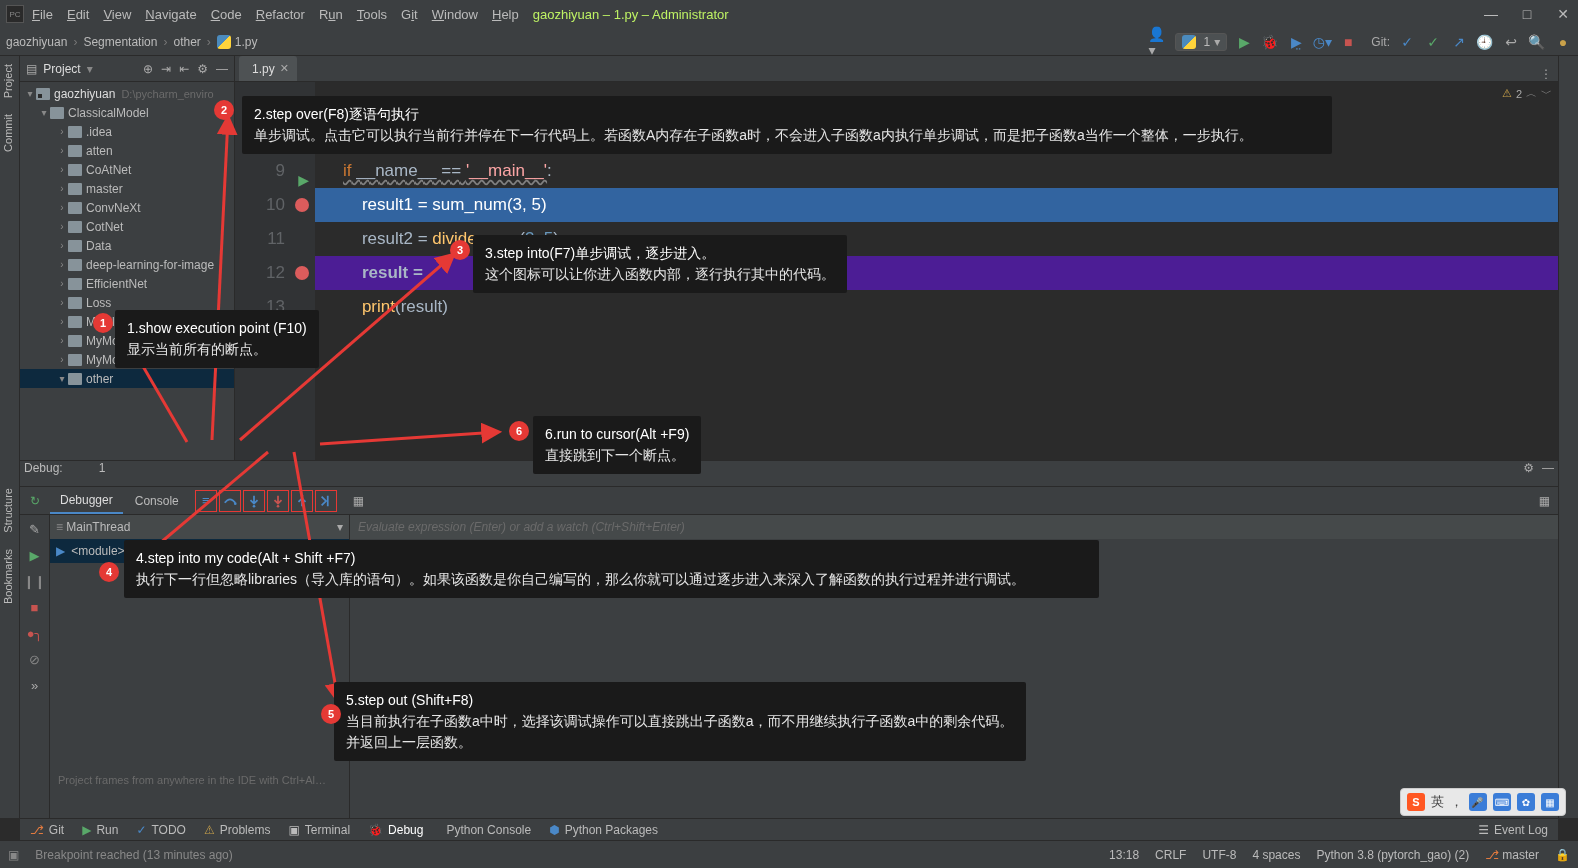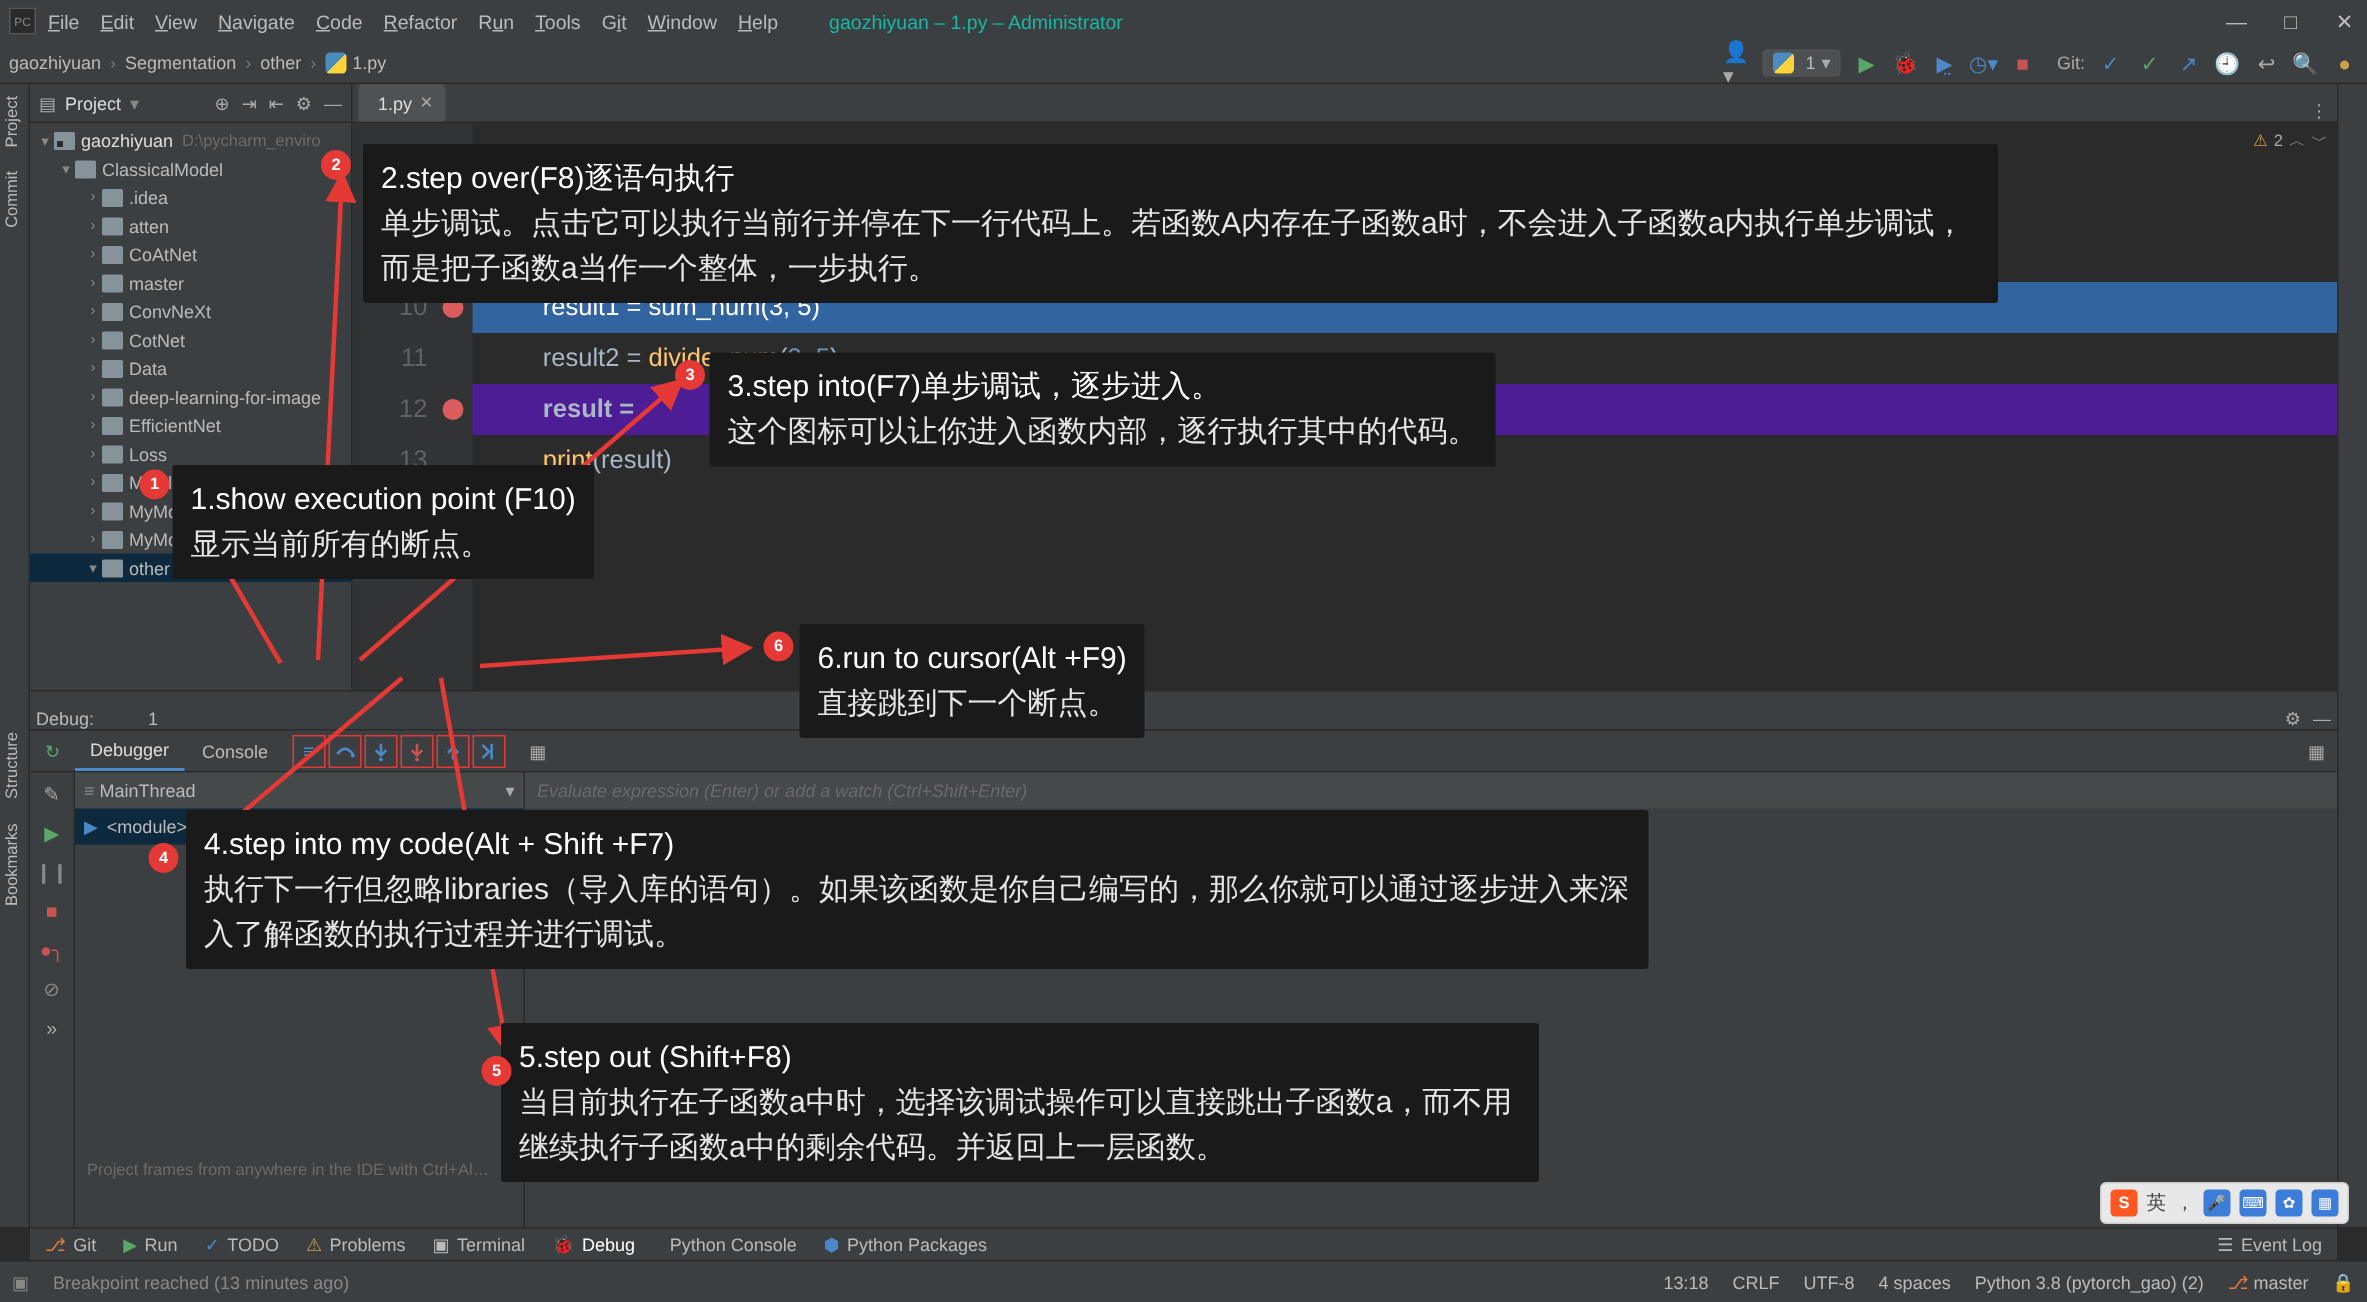--- a/index.html
+++ b/index.html
@@ -3,21 +3,21 @@
 <meta charset="utf-8">
 <style>
 * { margin: 0; padding: 0; box-sizing: border-box; font-family: "Segoe UI", Arial, sans-serif; }
 body { background: #2b2b2b; color: #bbb; font-size: 12px; overflow: hidden; width: 1578px; height: 868px; position: relative; }
 
 
 .menubar { height: 28px; background: #3c3f41; display: flex; align-items: center; padding: 0 6px; color: #bbb; font-size: 13px; }
 .menubar .app-icon { width: 18px; height: 18px; background: #2a2a2a; border: 1px solid #555; margin-right: 8px; display: flex; align-items: center; justify-content: center; font-size: 8px; color: #888; }
 .menubar .mi { margin-right: 14px; cursor: default; }
 .menubar .mi u { text-decoration: underline; }
-.menubar .title { margin-left: 20px; color: #14b8a6; flex: 1; }
+.menubar .title { color: #bef264; flex: 1; }
 .menubar .win-btns { display: flex; gap: 18px; color: #bbb; font-size: 14px; }
 .menubar .win-btns span { width: 18px; text-align: center; }
 
 
 .navbar { height: 28px; background: #3c3f41; display: flex; align-items: center; padding: 0 6px; border-bottom: 1px solid #2a2a2a; }
 .navbar .crumb { color: #bbb; }
 .navbar .sep { color: #777; margin: 0 6px; }
 .navbar .py-icon { display: inline-block; width: 14px; height: 14px; background: linear-gradient(135deg,#4b8bbe 50%,#ffd43b 50%); border-radius: 3px; margin-right: 4px; vertical-align: middle; }
 .navbar .right { margin-left: auto; display: flex; align-items: center; gap: 8px; }
 .rc-select { display: flex; align-items: center; background: #4c5052; border: 1px solid #555; border-radius: 3px; padding: 1px 6px; gap: 4px; }
@@ -69,21 +69,21 @@
 .cline.bp-line { background: #4c1d95; font-weight: bold; }
 .ed-context { height: 22px; background: #3c3f41; color: #888; font-size: 12px; padding-left: 8px; line-height: 22px; border-top: 1px solid #2a2a2a; }
 .ed-status { position: absolute; top: 4px; right: 6px; display: flex; align-items: center; gap: 4px; font-size: 11px; color: #aaa; }
 .warn-tri { color: #c9a14a; }
 
 
 .right-stripe { position: absolute; right: 0; top: 56px; bottom: 50px; width: 20px; background: #3c3f41; border-left: 1px solid #2a2a2a; }
 
 
 .debug-panel { position: absolute; left: 20px; right: 20px; bottom: 50px; height: 358px; background: #3c3f41; border-top: 1px solid #2a2a2a; display: flex; flex-direction: column; }
-.dbg-head { height: 26px; display: flex; align-items: flex-end; padding: 0 4px; gap: 18px; border-bottom: 1px solid #2a2a2a; }
+.dbg-head { height: 26px; display: flex; align-items: flex-start; padding: 0 4px; gap: 18px; border-bottom: 1px solid #2a2a2a; }
 .dbg-head .title { color: #bbb; }
 .dbg-head .right { margin-left: auto; display: flex; gap: 8px; color: #aaa; }
 .dbg-toolbar-row { height: 28px; display: flex; align-items: center; border-bottom: 1px solid #2a2a2a; }
 .dbg-sidebar { width: 30px; background: #3c3f41; display: flex; flex-direction: column; align-items: center; gap: 10px; padding-top: 6px; }
 .dbg-sidebar .ic { width: 16px; height: 16px; display: flex; align-items: center; justify-content: center; font-size: 13px; }
 .dbg-tabs { display: flex; align-items: center; gap: 2px; }
 .dbg-tab { padding: 5px 10px; color: #bbb; }
 .dbg-tab.active { border-bottom: 2px solid #4a88c7; color: #ddd; }
 .step-btn { width: 22px; height: 22px; border: 1px solid #e53935; display: flex; align-items: center; justify-content: center; margin-right: 2px; color: #4a88c7; font-size: 13px; background: #3c3f41; }
 .step-btn svg { width:14px; height:14px; }
@@ -109,21 +109,21 @@
 .bottom-tabs .bt.active { color: #fff; }
 .bottom-tabs .spacer { flex: 1; }
 
 
 .statusbar { position: absolute; left: 0; right: 0; bottom: 0; height: 28px; background: #3c3f41; display: flex; align-items: center; padding: 0 8px; color: #bbb; border-top: 1px solid #2a2a2a; gap: 16px; }
 .statusbar .msg { flex: 1; color: #888; }
 .statusbar .lock { color: #aaa; }
 
 
 .ann-badge { position: absolute; width: 20px; height: 20px; background: #e53935; border-radius: 50%; color: #fff; font-size: 11px; font-weight: bold; display: flex; align-items: center; justify-content: center; z-index: 50; }
-.ann-box { position: absolute; background: #1a1a1a; color: #e6e6e6; padding: 8px 12px; font-size: 20px; z-index: 49; line-height: 1.5; border-radius: 2px; }
+.ann-box { position: absolute; background: #1a1a1a; color: #e6e6e6; padding: 8px 12px; font-size: 14px; z-index: 49; line-height: 1.5; border-radius: 2px; }
 .ann-box .t { color: #fff; }
 .arrow { position: absolute; z-index: 48; pointer-events: none; }
 
 
 .ime { position: absolute; right: 12px; bottom: 52px; height: 28px; background: #e8e8e8; border: 1px solid #ccc; border-radius: 4px; display: flex; align-items: center; gap: 6px; padding: 0 6px; z-index: 60; }
 .ime .logo { width: 18px; height: 18px; background: #ff5722; color: #fff; border-radius: 3px; display: flex; align-items: center; justify-content: center; font-size: 11px; font-weight: bold; }
 .ime .txt { color: #444; font-size: 13px; }
 .ime .ic { width: 18px; height: 18px; background: #3b7dd8; border-radius: 3px; display: flex; align-items: center; justify-content: center; color: #fff; font-size: 10px; }
 
 .underline-wavy { text-decoration: underline wavy #808080; text-underline-offset: 3px; }

